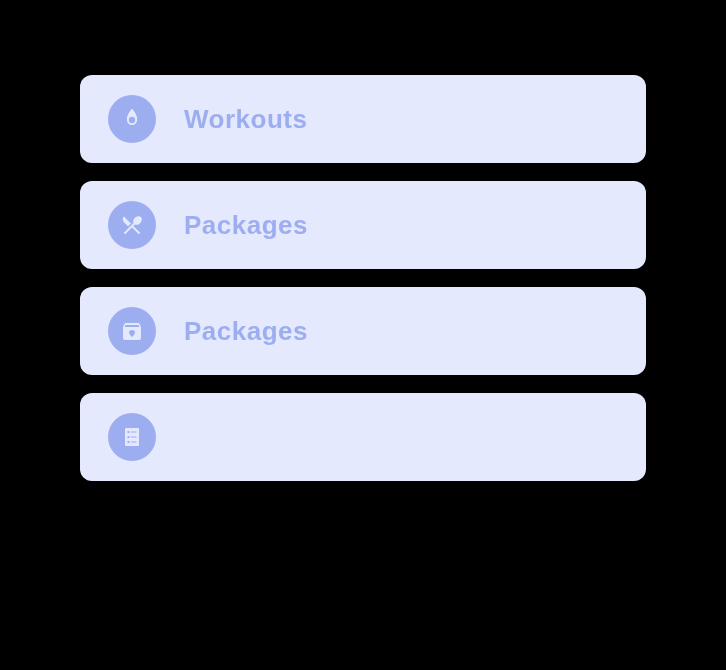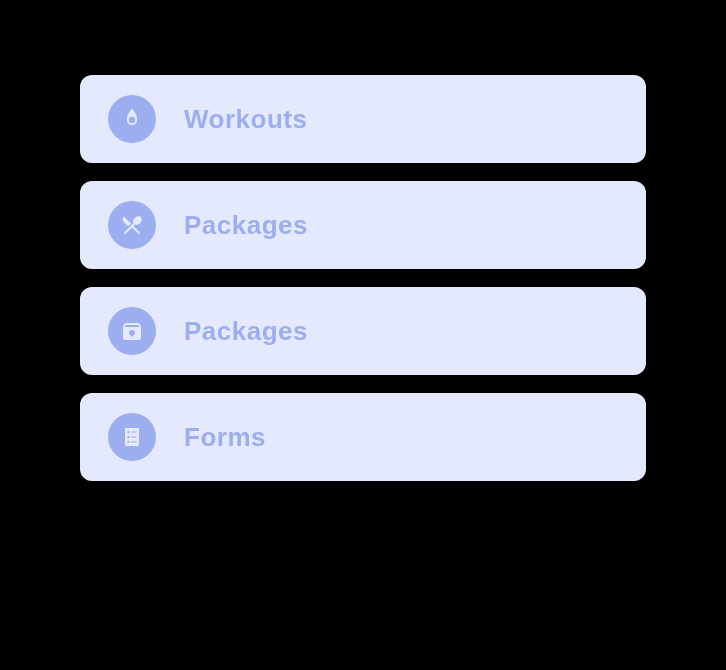--- a/index.html
+++ b/index.html
@@ -90,17 +90,16 @@
       <svg viewBox="0 0 24 24">
           <path d="M6 3H18C18.55 3 19 3.45 19 4V20C19 20.55 18.55 21 18 21H6C5.45 21 5 20.55 5 20V4C5 3.45 5.45 3 6 3Z"></path>
           <rect x="7.5" y="6" width="2" height="2" fill="#9DAEF0"></rect>
           <rect x="11" y="6.5" width="5.5" height="1" fill="#9DAEF0"></rect>
           <rect x="7.5" y="11" width="2" height="2" fill="#9DAEF0"></rect>
           <rect x="11" y="11.5" width="5.5" height="1" fill="#9DAEF0"></rect>
           <rect x="7.5" y="16" width="2" height="2" fill="#9DAEF0"></rect>
           <rect x="11" y="16.5" width="5.5" height="1" fill="#9DAEF0"></rect>
         </svg>
     </div>
-    <span class="menu-label">Forms</span>
   </div>
 
 
 </div>
 
 </body></html>

